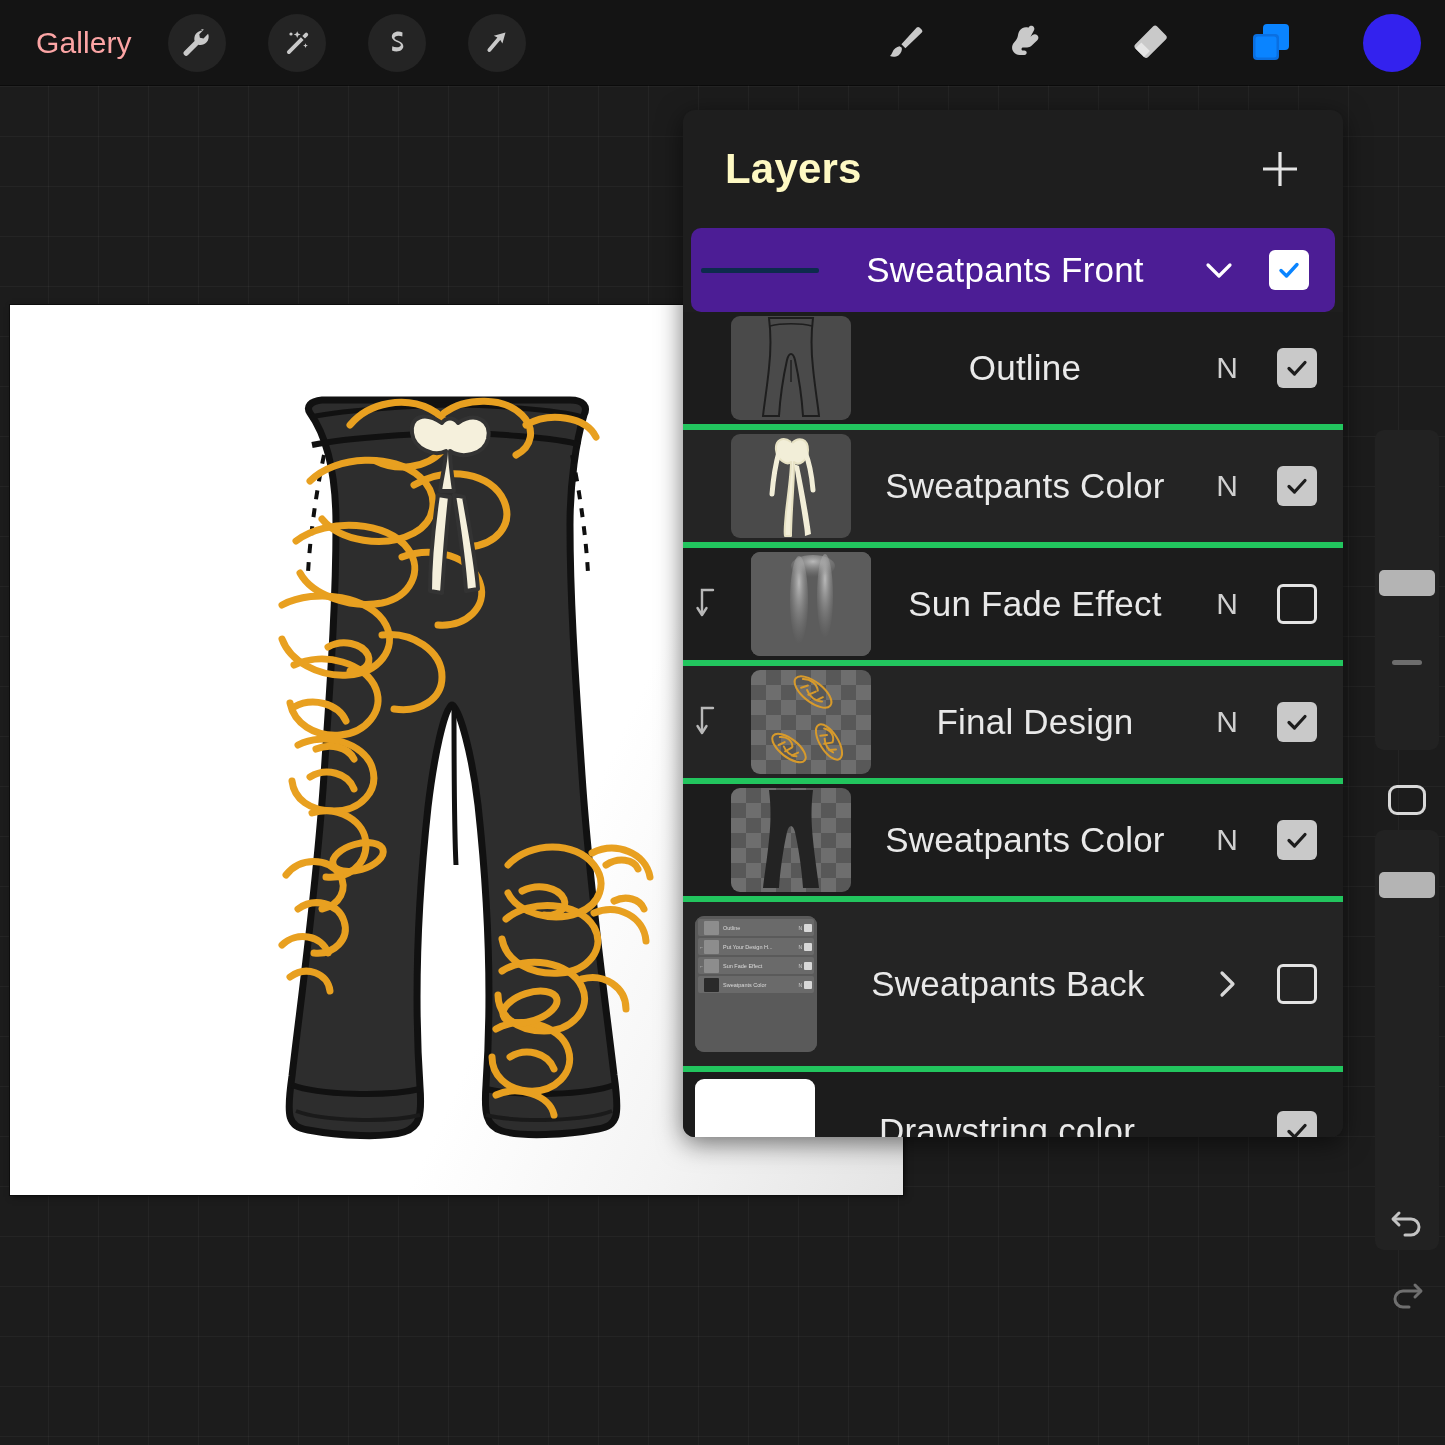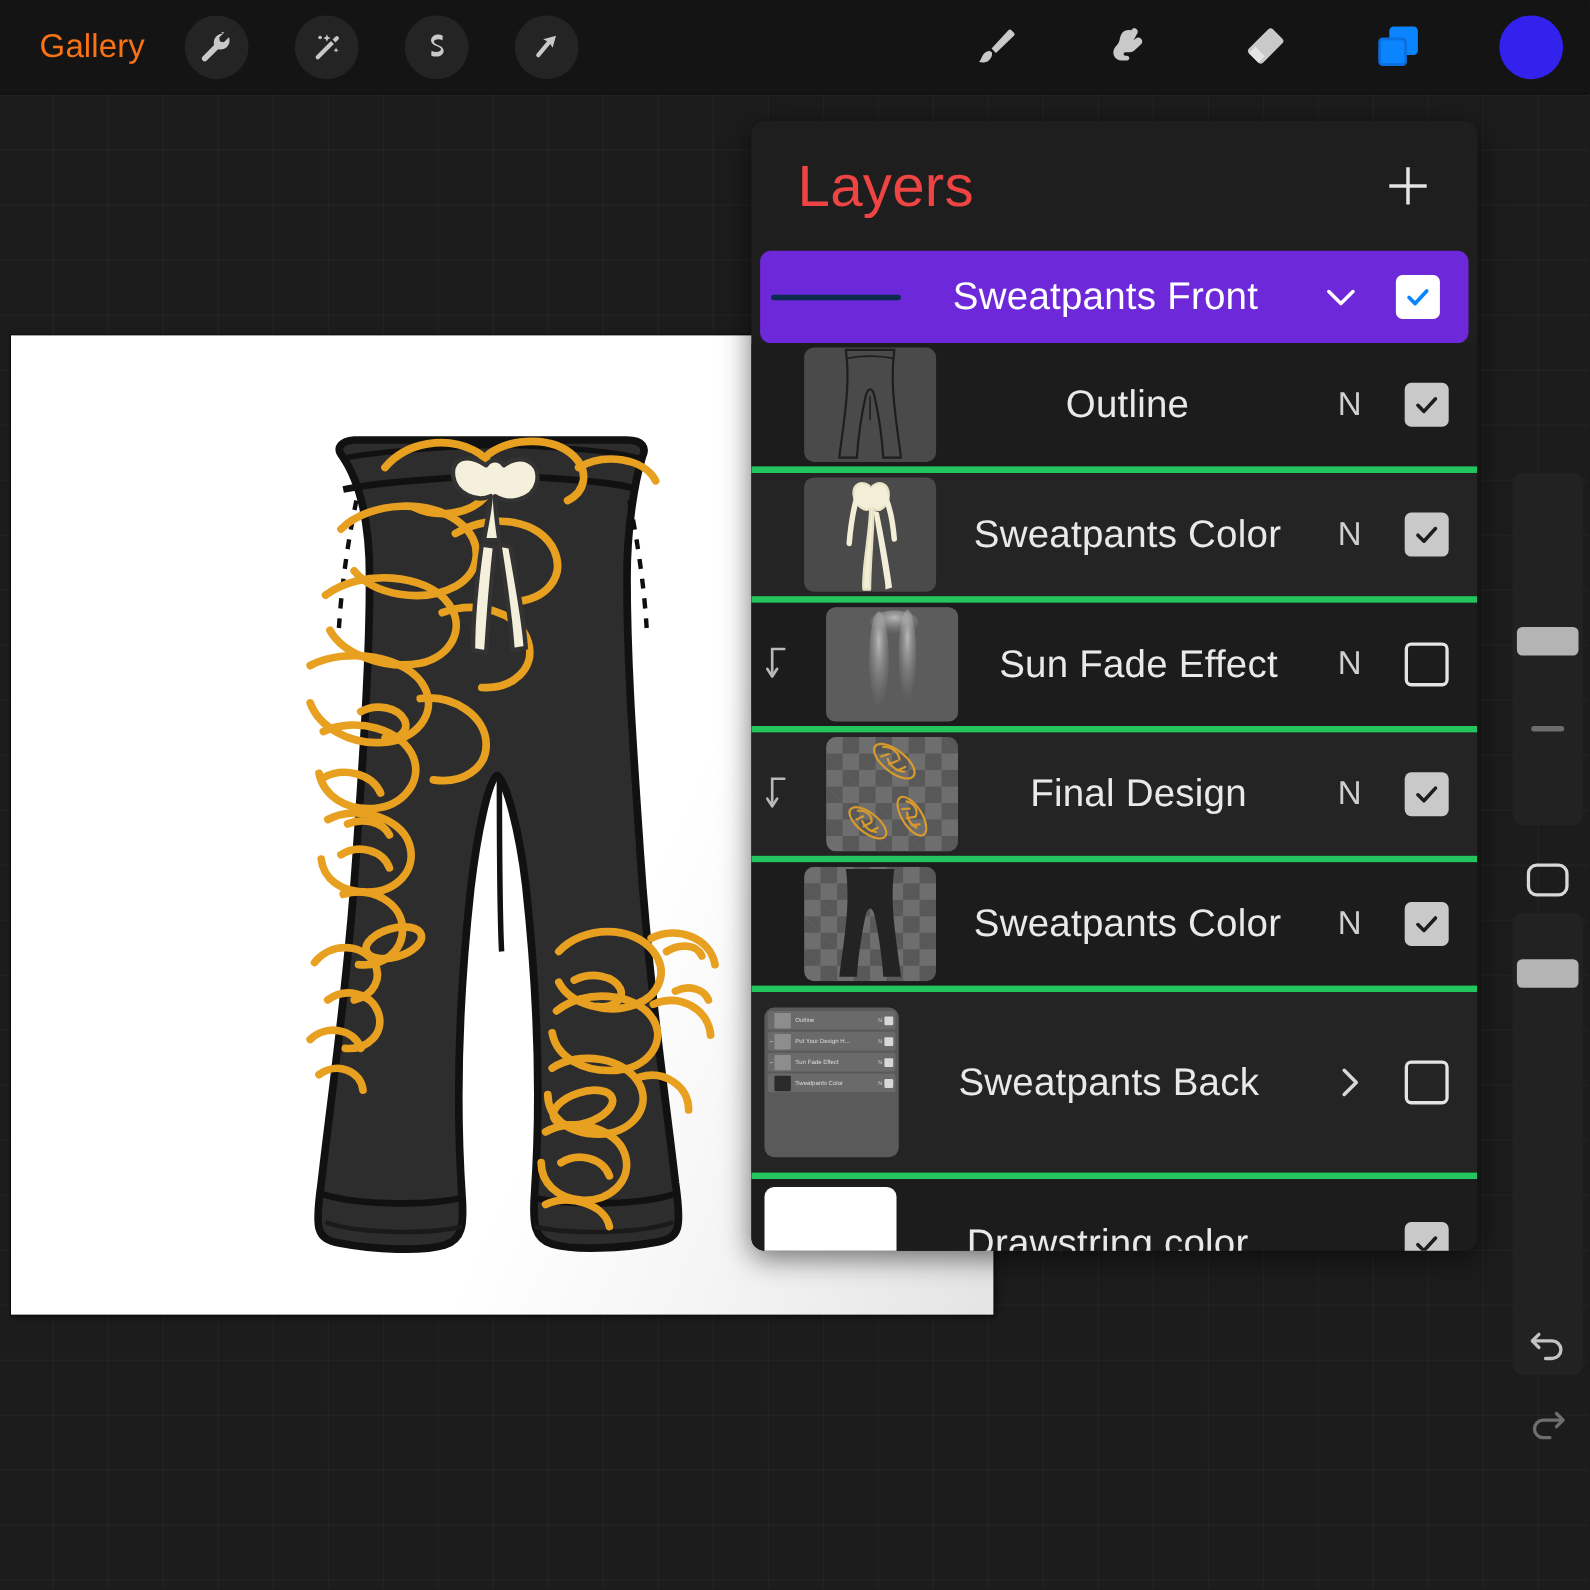--- a/index.html
+++ b/index.html
@@ -25,21 +25,21 @@
   
   #top-toolbar{
     position:absolute; left:0; top:0; width:1445px; height:85px;
     background:#141414;
     display:flex; align-items:center;
     z-index:40;
     box-shadow:0 1px 0 rgba(0,0,0,.6);
   }
   .tb-left{ display:flex; align-items:center; gap:0; padding-left:26px; }
   .gallery-btn{
-    color:#f97316; font-size:30px; letter-spacing:.1px;
+    color:#fca5a5; font-size:30px; letter-spacing:.1px;
     padding:4px 10px; margin-right:26px; cursor:pointer;
   }
   .tb-icon{
     width:58px; height:58px; border-radius:50%;
     background:#242424;
     display:flex; align-items:center; justify-content:center;
     margin-right:42px; cursor:pointer;
   }
   .tb-right{ margin-left:auto; display:flex; align-items:center; padding-right:24px; }
   .tb-plain{
@@ -74,33 +74,33 @@
     background:#1e1e1e;
     border-radius:12px;
     z-index:30;
     overflow:hidden;
     box-shadow:0 6px 26px rgba(0,0,0,.55);
   }
   .panel-head{
     height:118px; display:flex; align-items:center;
     padding:0 40px 0 42px;
   }
-  .panel-title{ color:#ef4444; font-size:53px; font-weight:normal; letter-spacing:.2px; }
+  .panel-title{ color:#fef9c3; font-size:42px; font-weight:bold; letter-spacing:.2px; }
   .plus-btn{ margin-left:auto; cursor:pointer; }
 
   .layer-row{
     display:flex; align-items:center;
     height:118px;
     border-bottom:6px solid #22c55e;
     position:relative;
     padding-right:26px;
     cursor:pointer;
   }
   .layer-row.selected{
-    background:#6d28d9;
+    background:#4c1d95;
     border-bottom:none;
     border-radius:10px;
     margin:0 8px;
     width:644px;
     height:84px;
   }
   .layer-row.alt{ background:#242424; }
   .layer-row.plain{ background:#1c1c1c; }
 
   .clip-ind{

